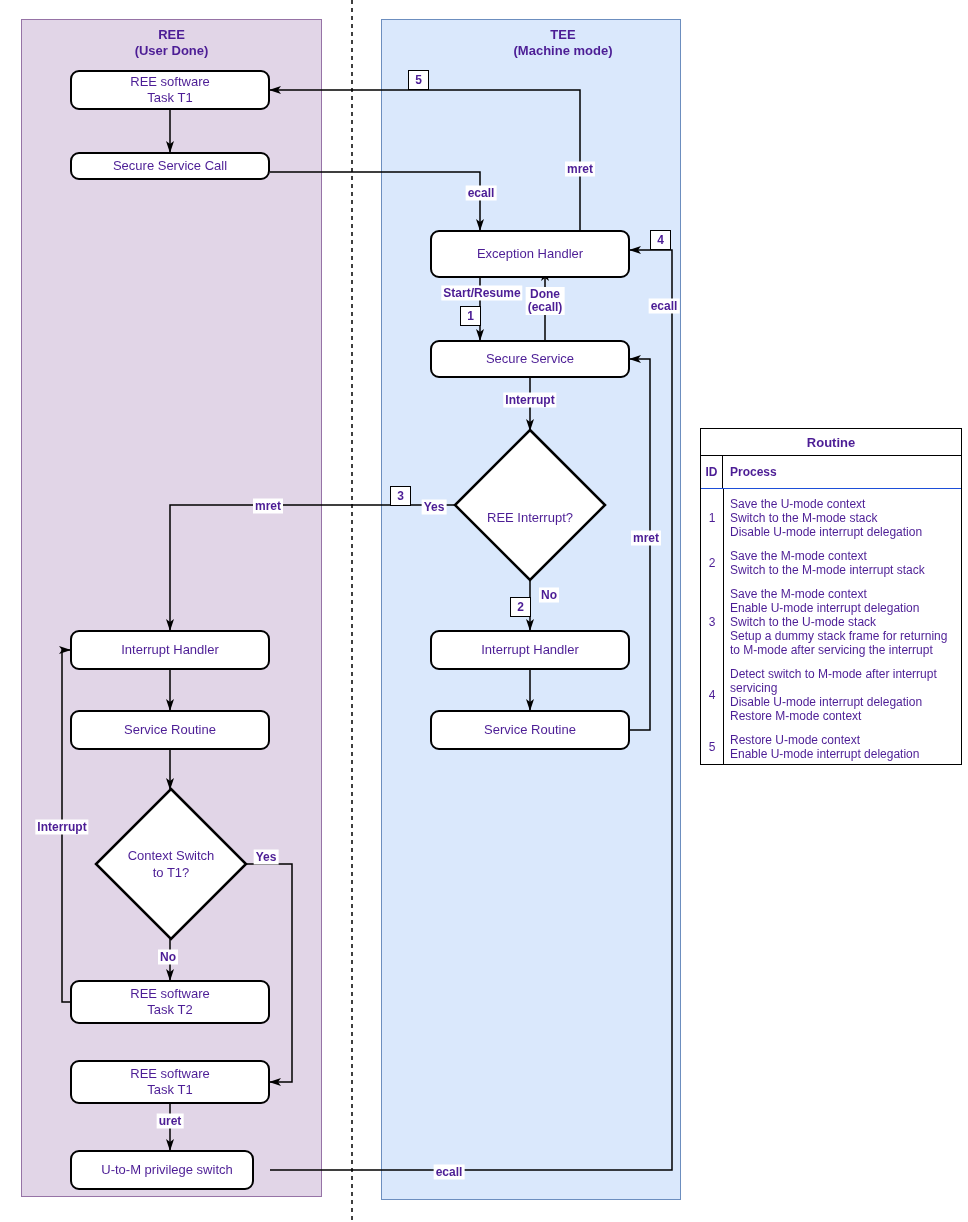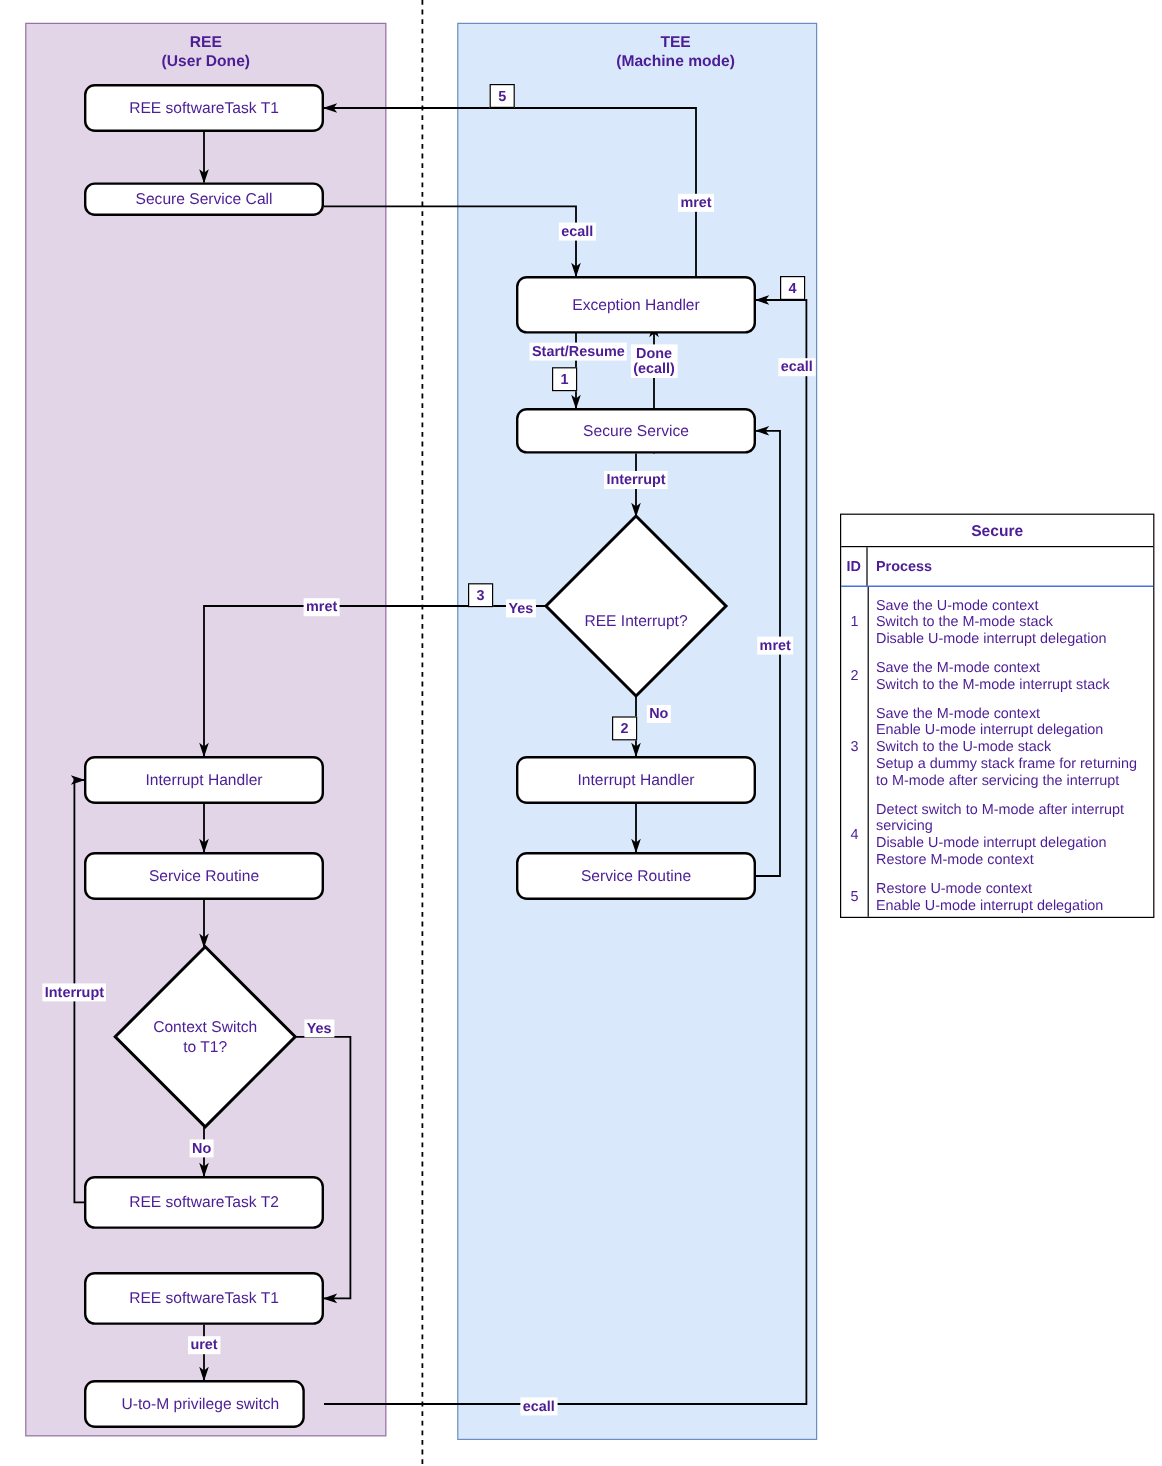--- a/index.html
+++ b/index.html
@@ -11,21 +11,21 @@
   .panel-ree{left:21px;top:19px;width:301px;height:1178px;background:#E1D5E7;border:1px solid #9673A6;}
   .panel-tee{left:381px;top:19px;width:300px;height:1181px;background:#DAE8FC;border:1px solid #6C8EBF;}
   .panel-title{
     position:absolute;text-align:center;font-weight:bold;font-size:13px;line-height:16px;
   }
   .pt-ree{left:21px;top:27px;width:301px;}
   .pt-tee{left:381px;top:27px;width:308px;margin-left:28px;}
   svg.wires{position:absolute;left:0;top:0;pointer-events:none;}
   .box{
     position:absolute;box-sizing:border-box;background:#fff;border:2px solid #000;border-radius:9px;
-    display:flex;align-items:center;justify-content:center;
+    display:flex;flex-direction:column;align-items:center;justify-content:center;
     text-align:center;font-size:13px;line-height:16px;
   }
   .dtext{
     position:absolute;text-align:center;font-size:13px;line-height:17px;
     transform:translate(-50%,-50%);
   }
   .elabel{
     position:absolute;transform:translate(-50%,-50%);background:#fff;
     font-size:12px;font-weight:bold;line-height:13px;padding:1px 2px;text-align:center;white-space:nowrap;
   }
@@ -187,21 +187,21 @@
   <div class="elabel" style="left:170px;top:1121px;">uret</div>
   <div class="elabel" style="left:449px;top:1172px;">ecall</div>
 
   <div class="badge" style="left:408px;top:70px;">5</div>
   <div class="badge" style="left:460px;top:306px;">1</div>
   <div class="badge" style="left:510px;top:597px;">2</div>
   <div class="badge" style="left:390px;top:486px;">3</div>
   <div class="badge" style="left:650px;top:230px;">4</div>
 
   <div class="legend">
-    <div class="legend-title">Secure</div>
+    <div class="legend-title">Routine</div>
     <div class="legend-head">
       <div class="idcell">ID</div>
       <div class="pcell">Process</div>
     </div>
     <div class="legend-body">
       <div class="lrow">
         <div class="idcell">1</div>
         <div class="pcell">
           <div>Save the U-mode context</div>
           <div>Switch to the M-mode stack</div>

